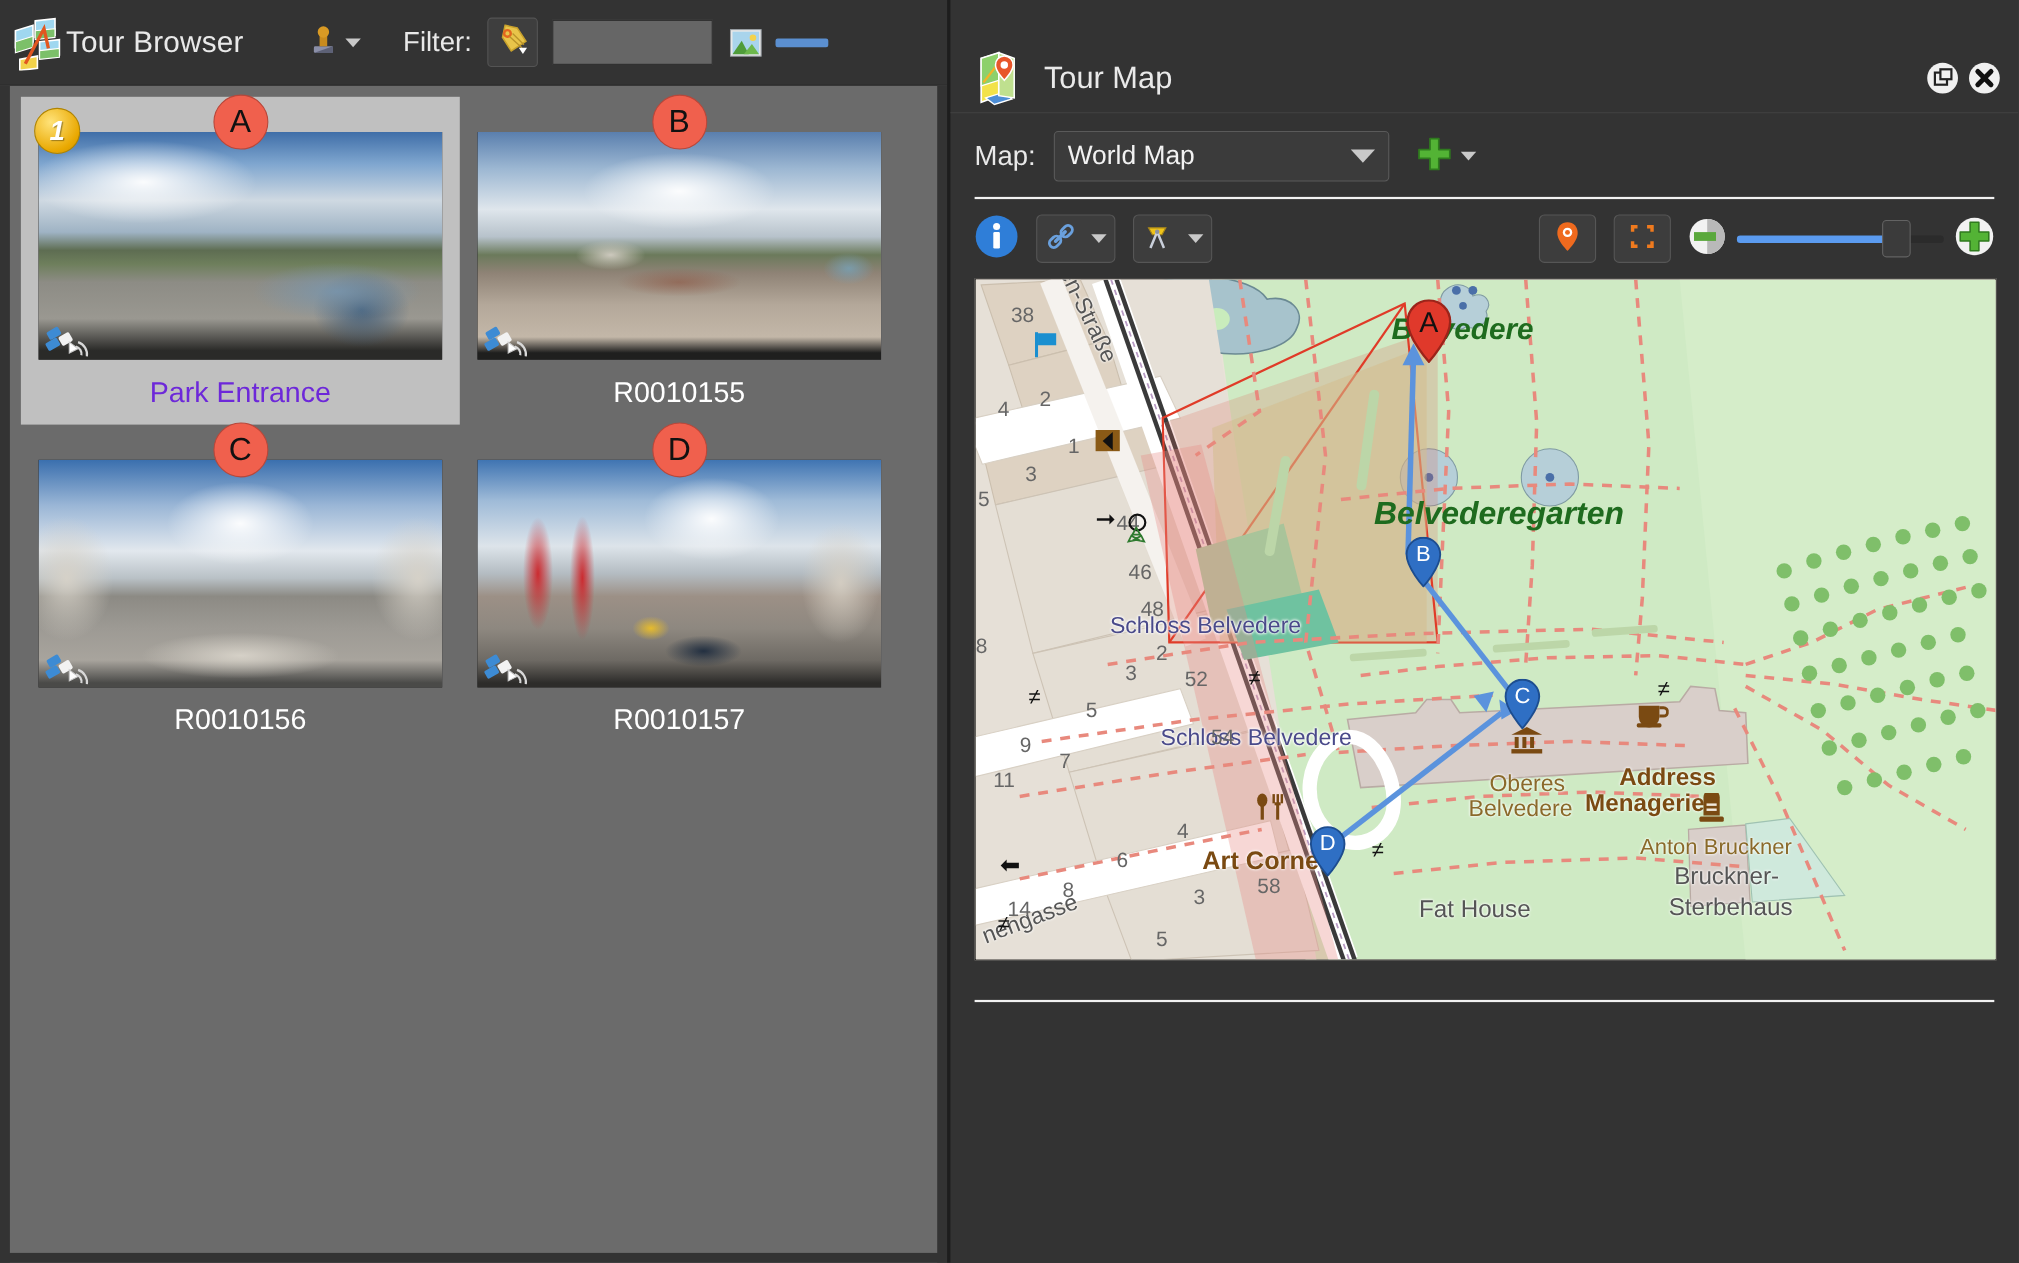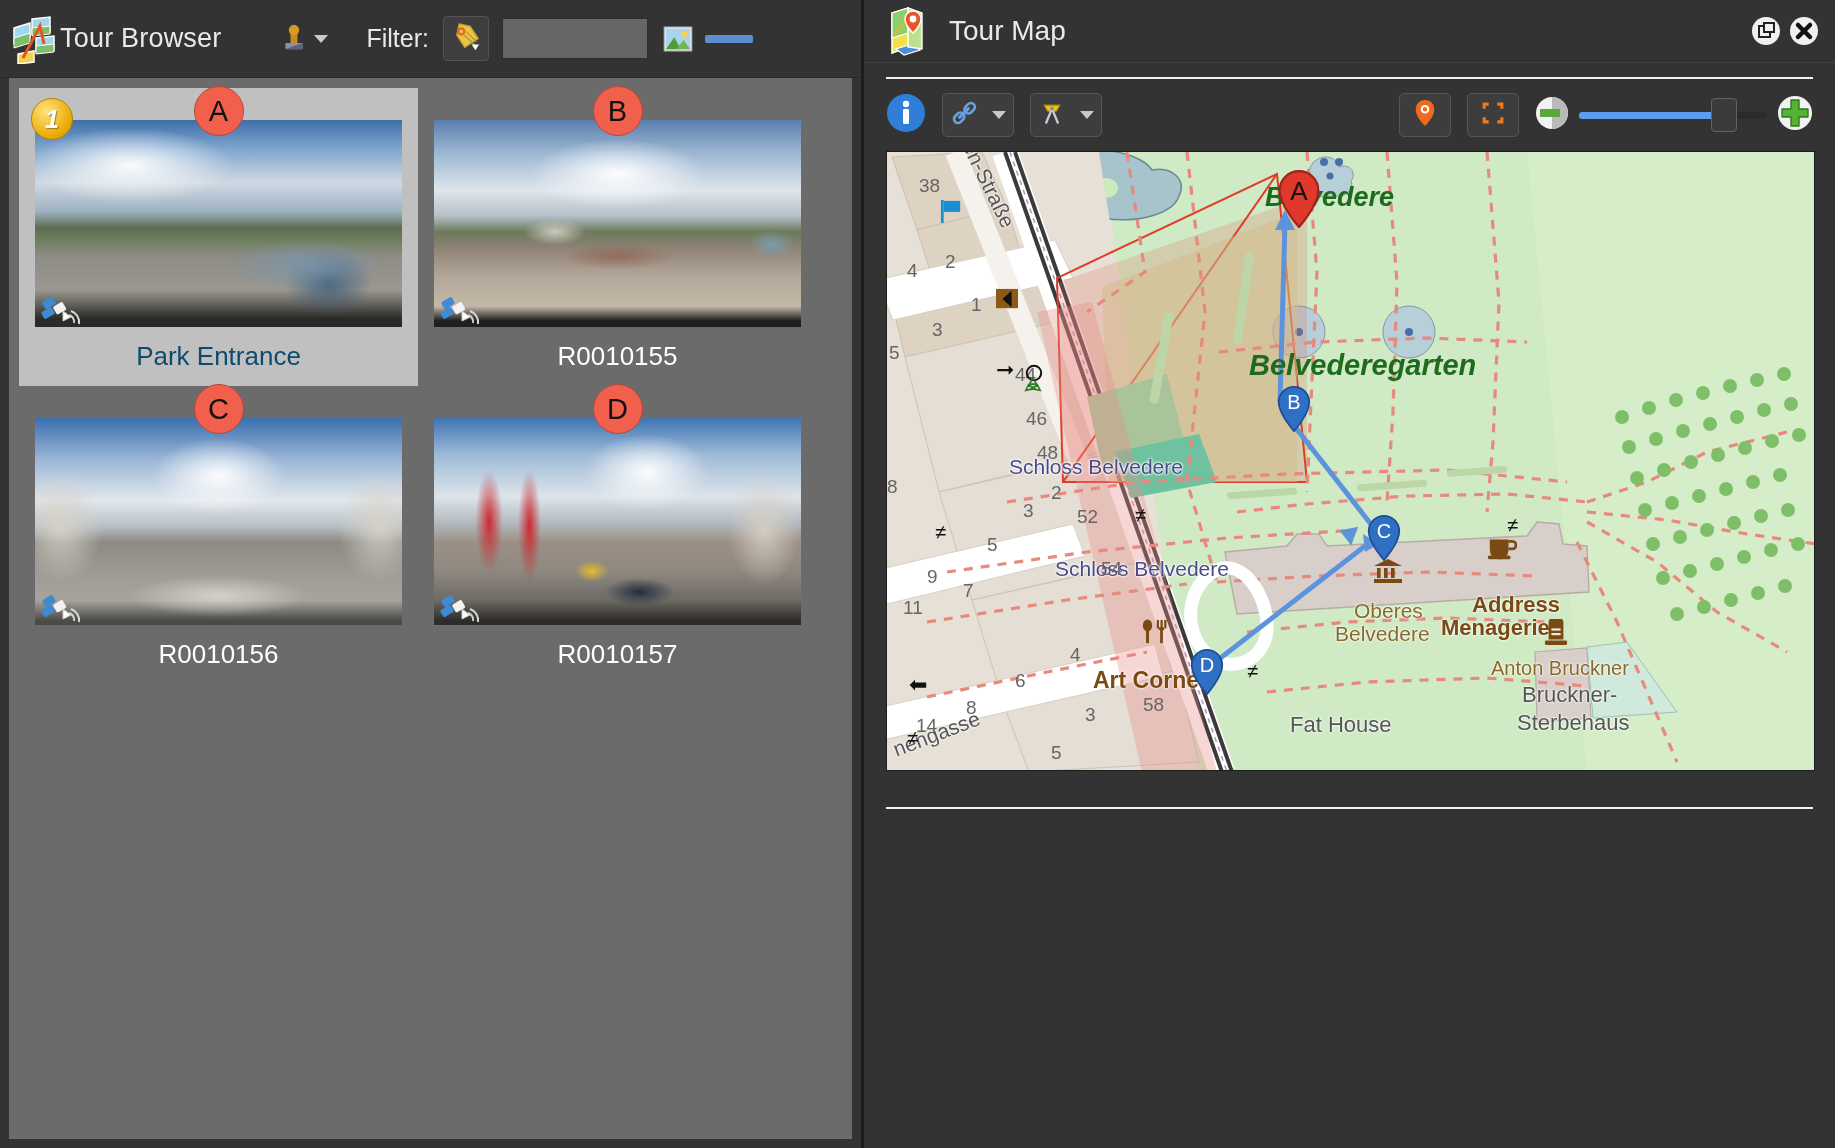--- a/index.html
+++ b/index.html
@@ -78,21 +78,21 @@
     width: 367px; height: 207px;
     margin-top: 22px;
     overflow: hidden;
     background: #222;
   }
   .pano { position: absolute; inset: 0; }
   .thumb-label {
     margin-top: 14px; color: #ffffff; font-size: 26px;
     text-align: center;
   }
-  .thumb-cell.selected .thumb-label { color: #0c4a6e; }
+  .thumb-cell.selected .thumb-label { color: #6d28d9; }
   .marker-badge {
     position: absolute; top: -2px; left: 50%;
     transform: translateX(-50%);
     width: 50px; height: 50px; border-radius: 50%;
     background: #f0604d; border: 1px solid #b8473a;
     color: #111; font-size: 29px;
     display: flex; align-items: center; justify-content: center;
     z-index: 4;
   }
   .num-badge {
@@ -110,20 +110,21 @@
   .map-panel {
     position: absolute; left: 861px; top: 0;
     width: 974px; height: 1148px;
     background: #333333;
     border-left: 3px solid #1d1d1d;
   }
   .map-titlebar {
     position: relative; height: 63px;
     display: flex; align-items: center; padding-left: 18px;
     border-bottom: 1px solid #414141;
+    margin-top: 40px;
   }
   .map-logo { width: 52px; height: 52px; }
   .map-title { color: #e9e9e9; font-size: 28px; margin-left: 15px; }
   .win-btns { position: absolute; right: 16px; top: 50%; transform: translateY(-50%); display: flex; gap: 8px; }
   .win-btn { width: 30px; height: 30px; }
 
   .map-row {
     display: flex; align-items: center;
     padding: 16px 0 0 22px;
   }
@@ -407,20 +408,35 @@
         </span>
         <span class="win-btn">
           <svg viewBox="0 0 30 30" width="30" height="30">
             <circle cx="15" cy="15" r="14" fill="#f0f0f0"></circle>
             <path d="M9 9 L21 21 M21 9 L9 21" stroke="#111" stroke-width="4.5" stroke-linecap="round"></path>
           </svg>
         </span>
       </div>
     </div>
 
+    <div class="map-row">
+      <span class="map-select-label">Map:</span>
+      <div class="map-select">
+        <span class="val">World Map</span>
+        <span class="caret"></span>
+      </div>
+      <span class="plus-green-btn">
+        <span>
+          <svg viewBox="0 0 34 34" width="34" height="34">
+            <path d="M13 3 h8 v10 h10 v8 h-10 v10 h-8 v-10 h-10 v-8 h10 z" fill="#53b335" stroke="#2f7a1e" stroke-width="1.6" stroke-linejoin="round"></path>
+          </svg>
+        </span>
+        <span class="caret-dn"></span>
+      </span>
+    </div>
 
     <div class="divider"></div>
 
     <div class="map-toolbar">
       <span>
         <svg viewBox="0 0 40 40" width="40" height="40">
           <circle cx="20" cy="20" r="19" fill="#2f7ed8"></circle>
           <circle cx="20" cy="11" r="3.2" fill="#fff"></circle>
           <rect x="17" y="16" width="6" height="15" rx="1.2" fill="#fff"></rect>
         </svg>

